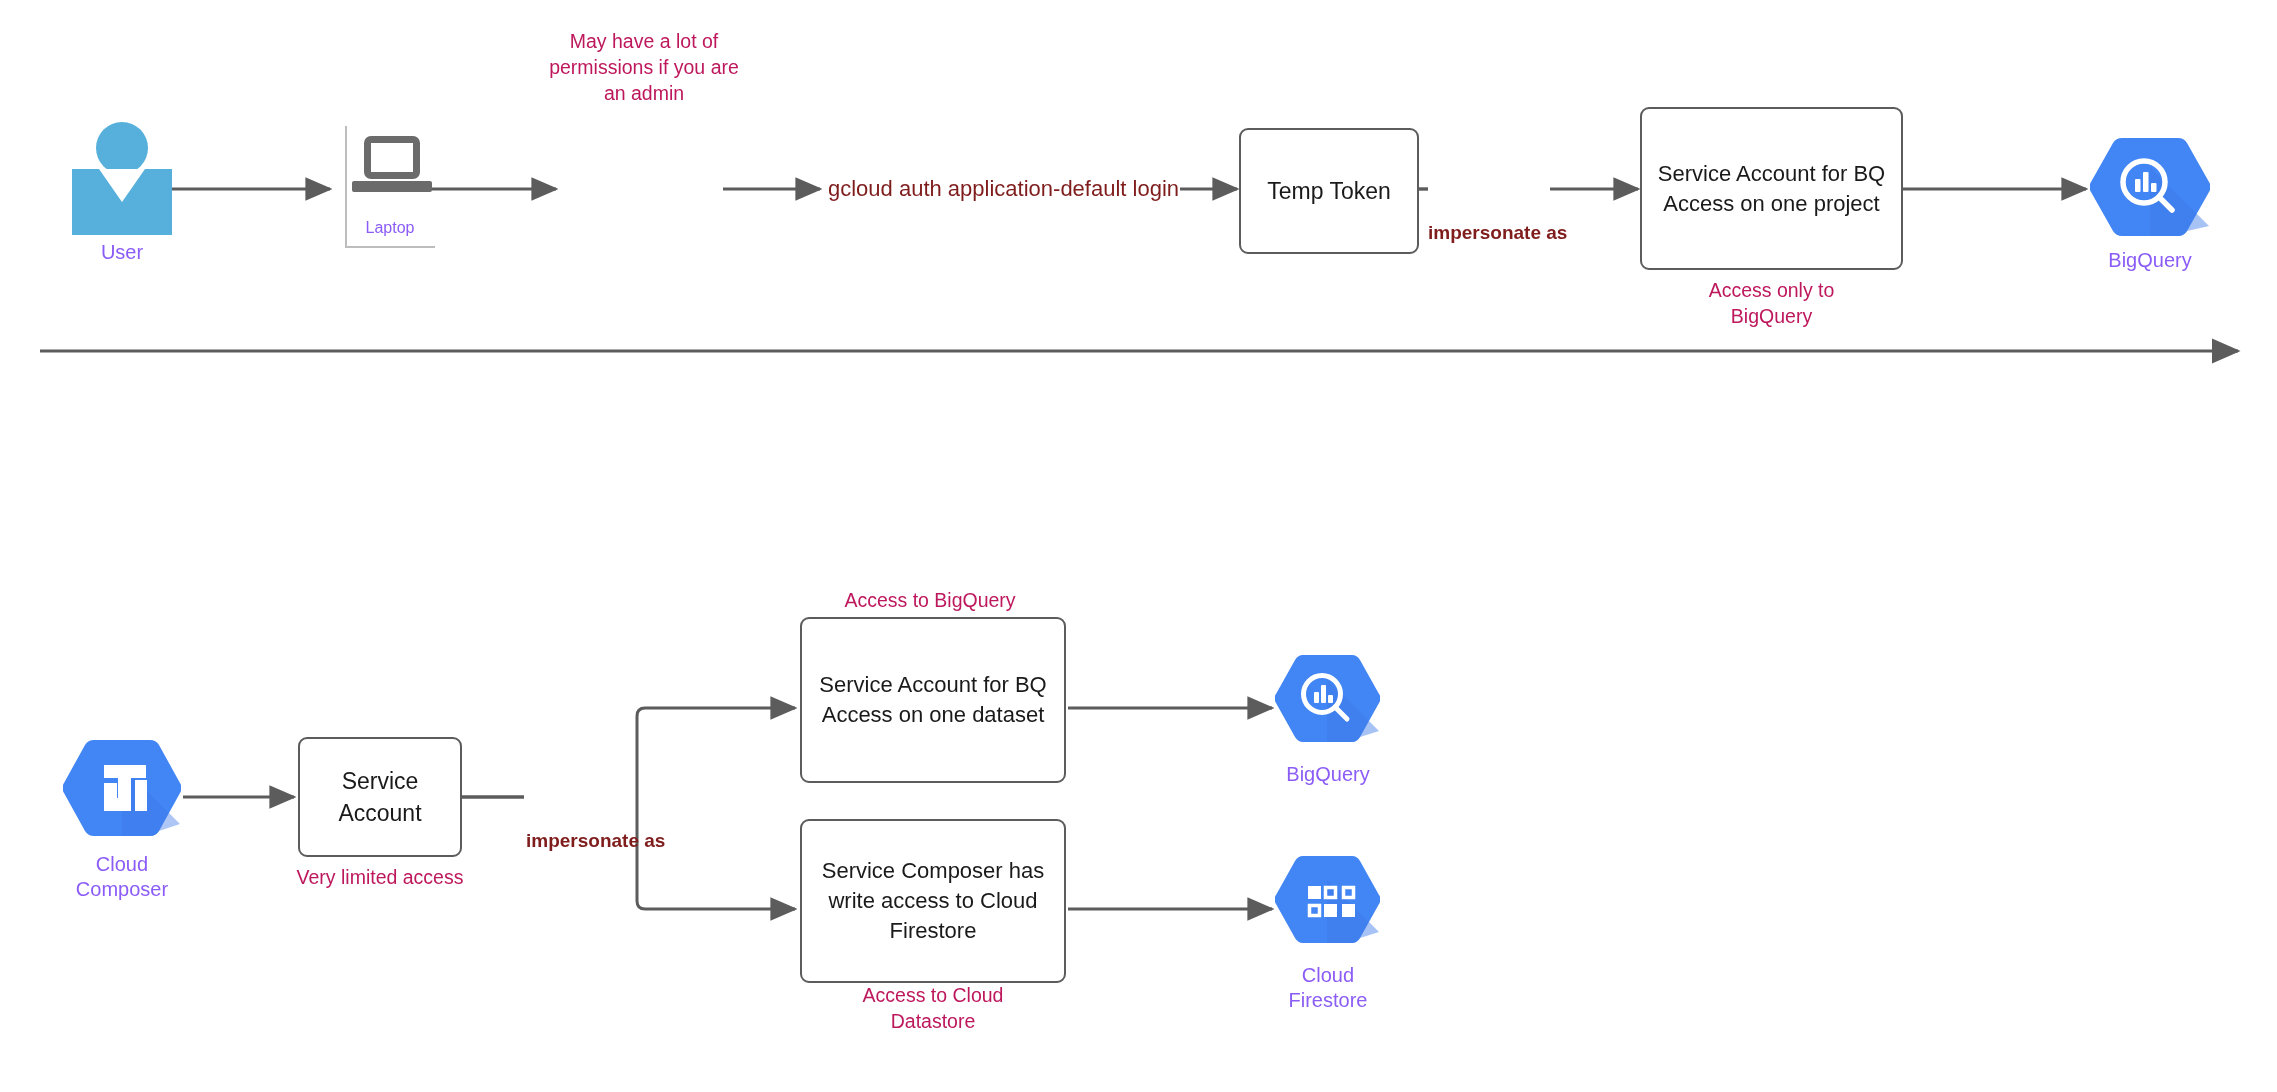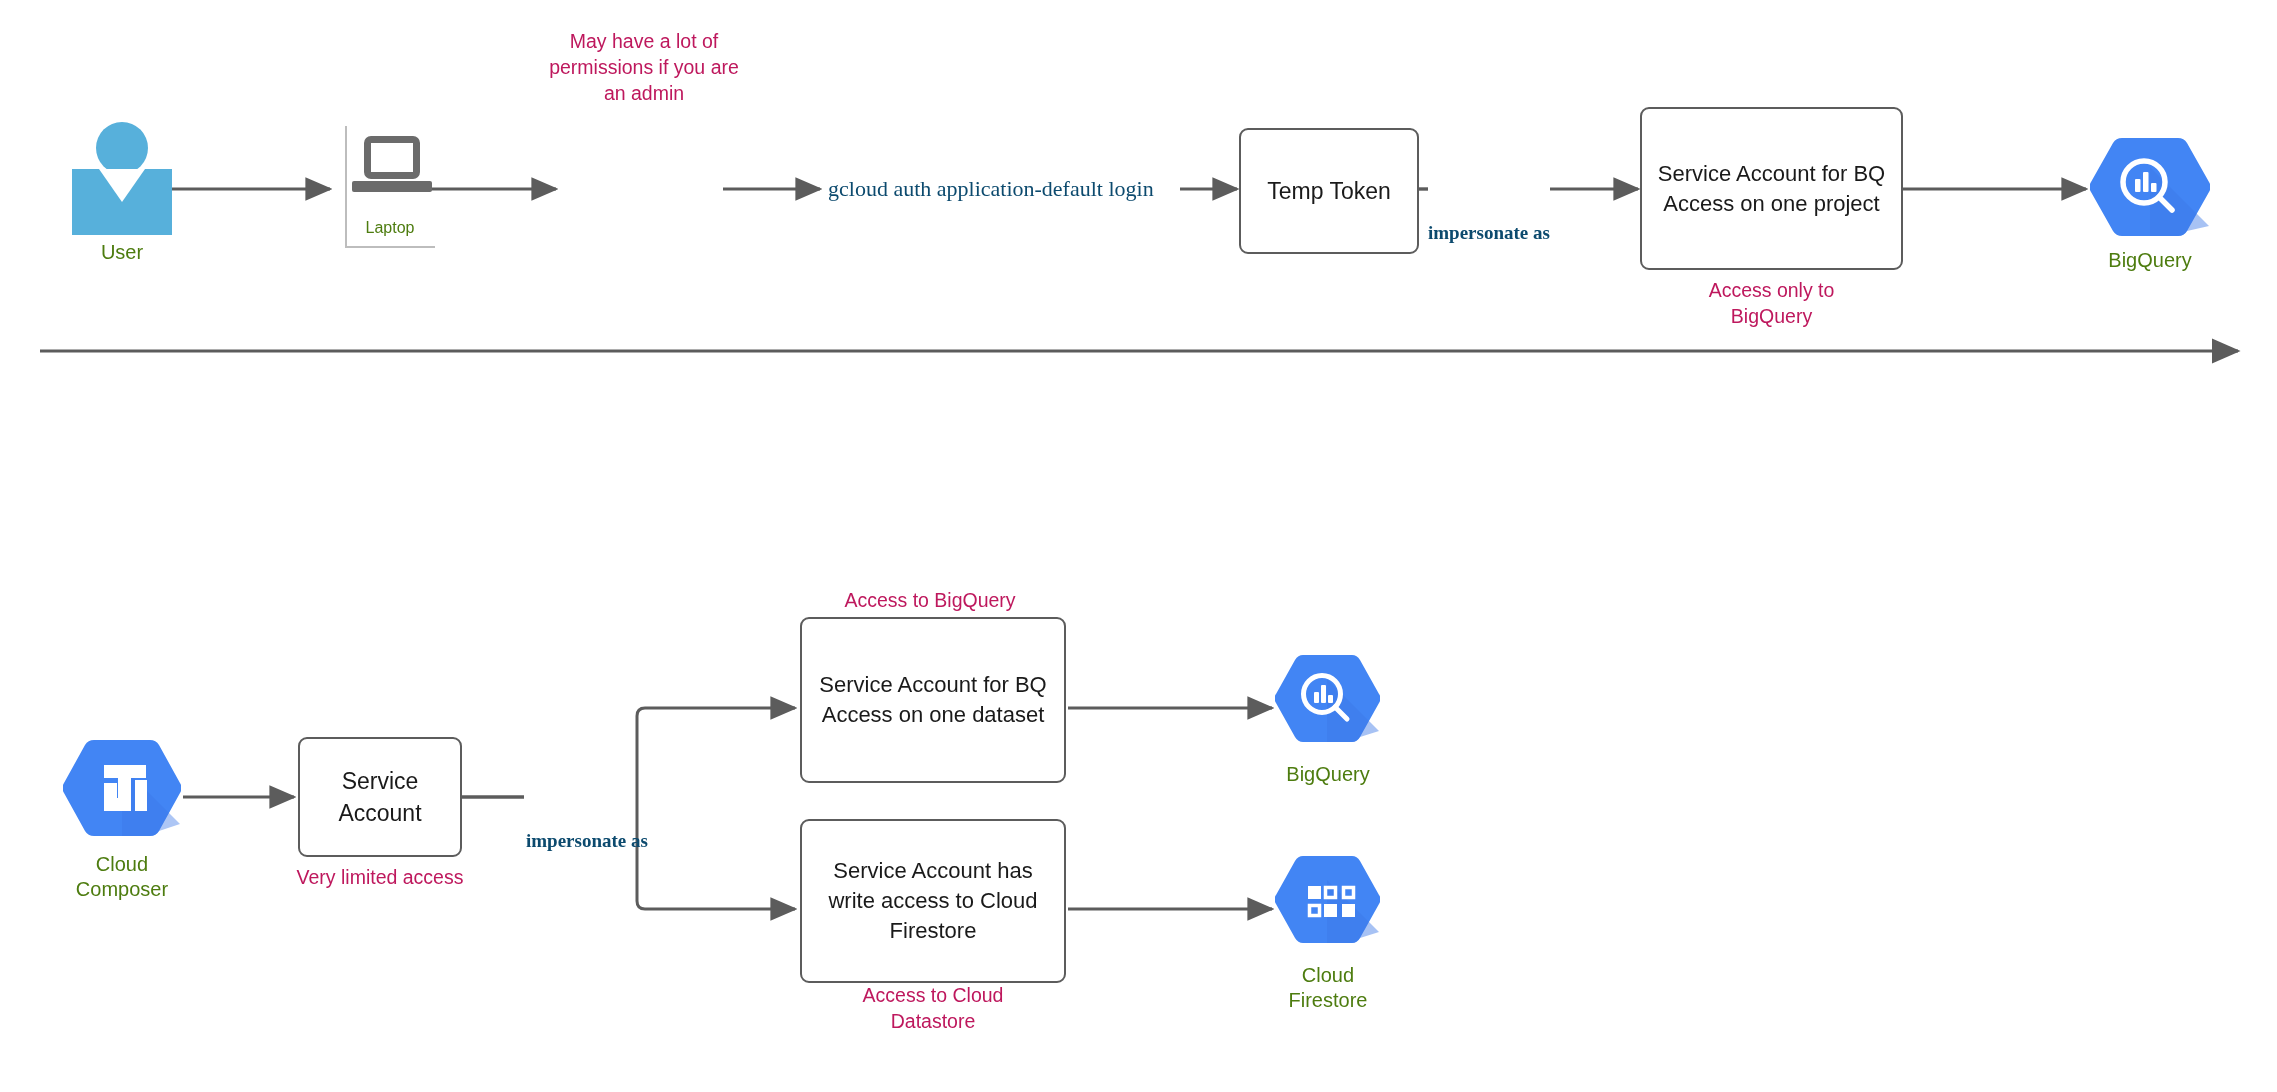--- a/index.html
+++ b/index.html
@@ -35,24 +35,23 @@
     line-height: 29px;
     color: #1a1a1a;
     padding: 4px 10px;
     white-space: pre-line;
   }
 
   
   .edge-text {
     position: absolute;
     font-size: 22px;
-    color: #0c4a6e;
+    color: #7f1d1d;
     white-space: nowrap;
     line-height: 1;
-    font-family: Liberation Serif, serif;
   }
   .edge-text.bold {
     font-weight: bold;
     font-size: 19px;
     margin-top: 42px;
   }
 
   
   .note-red {
     position: absolute;
@@ -61,21 +60,21 @@
     line-height: 26px;
     text-align: center;
     white-space: pre-line;
   }
 
   
   .caption {
     position: absolute;
     font-size: 20px;
     line-height: 25px;
-    color: #4d7c0f;
+    color: #8b5cf6;
     text-align: center;
     white-space: pre-line;
   }
   .caption.small { font-size: 16px; }
 
   
   .user-head {
     position: absolute;
     background: #57b0db;
     border-radius: 50%;
@@ -235,21 +234,21 @@
       </g>
       <g fill="#ffffff">
         <rect x="39" y="40" width="5" height="11" rx="1"></rect>
         <rect x="46" y="33" width="5" height="18" rx="1"></rect>
         <rect x="53" y="43" width="5" height="8" rx="1"></rect>
       </g>
     </svg>
   </div>
   <div class="caption" style="left:1243px; top:762px; width:170px;">BigQuery</div>
 
-  <div class="pbox" style="left:800px; top:819px; width:266px; height:164px; font-size:22px; line-height:30px;">Service Account has
+  <div class="pbox" style="left:800px; top:819px; width:266px; height:164px; font-size:22px; line-height:30px;">Service Composer has
 write access to Cloud
 Firestore</div>
   <div class="note-red" style="left:790px; top:982px; width:286px;">Access to Cloud
 Datastore</div>
 
   <div class="abs" style="left:1275px; top:853px; width:105px; height:97px;">
     <svg viewBox="0 0 105 97" width="105" height="97" xmlns="http://www.w3.org/2000/svg">
       <path d="M28 3 H77 Q82 3 85 8 L104 42 Q107 46 104 51 L85 85 Q82 90 77 90
                H28 Q23 90 20 85 L1 51 Q-2 46 1 42 L20 8 Q23 3 28 3 Z" fill="#4285f4"></path>
       <path d="M52 27 L104 79 L85 85 Q82 90 77 90 H52 Z" fill="#3b78e7" opacity="0.45"></path>

